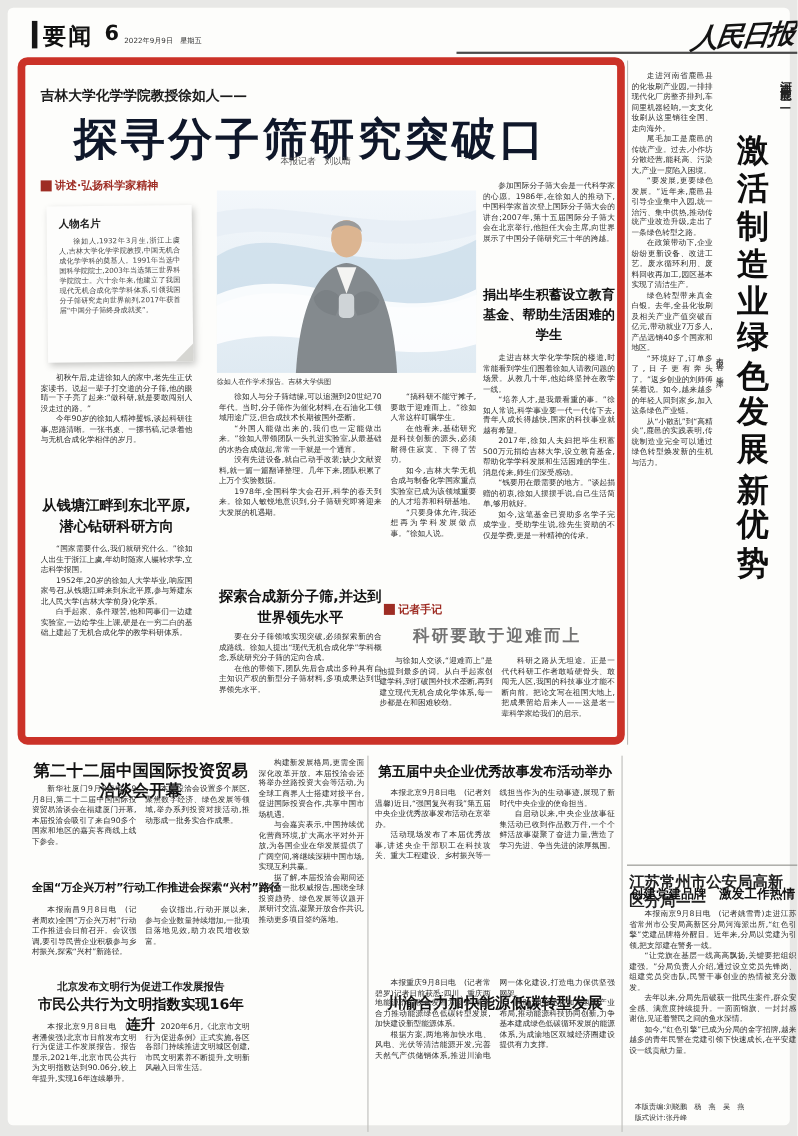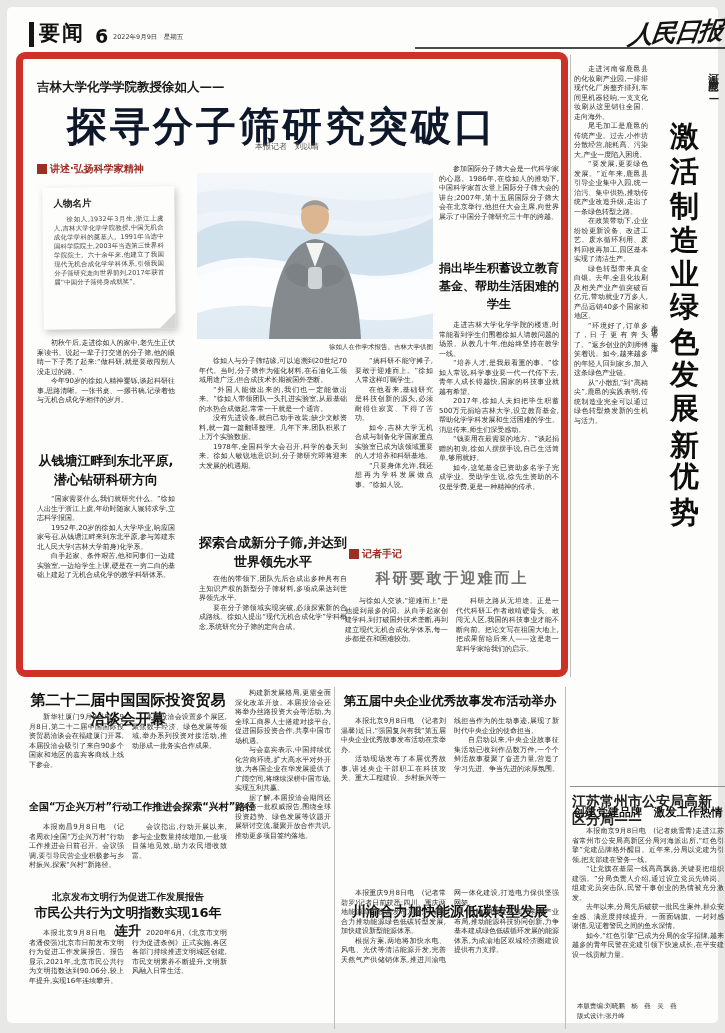--- a/index.html
+++ b/index.html
@@ -3,39 +3,39 @@
 <meta charset="utf-8">
 <style>
   html,body{margin:0;padding:0}
   body{width:725px;height:1033px;background:#e8e8e6;font-family:"DejaVu Sans","Liberation Sans",sans-serif;position:relative;overflow:hidden}
   #page{position:absolute;left:7px;top:7px;width:711px;height:1016px;background:#fdfdfb;border-radius:5px}
   .abs{position:absolute}
   .body-text p{margin:0;text-indent:2em;font-size:7px;line-height:9.5px;text-align:justify;color:#2e2e2e}
   .clip{overflow:hidden}
   .subhead{font-weight:bold;color:#131313;text-align:center;font-size:13px;line-height:19px}
   
-  .section-wrap{display:flex;align-items:flex-end}
+  .section-wrap{display:flex;}
   .section-bar{width:5px;height:25px;background:#161616;margin-right:5px}
   .section-label{font-size:21px;font-weight:900;color:#111;letter-spacing:2px}
   .page-num{font-size:19px;font-weight:900;color:#111;margin-left:10px}
   .date-line{font-size:6.5px;color:#333;font-weight:normal}
   .masthead{font-family:"DejaVu Serif","Liberation Serif",serif;font-weight:bold;font-style:italic;font-size:25px;color:#141414;transform:skewX(-10deg) rotate(-3deg);letter-spacing:-2px;white-space:nowrap}
   .hrule{background:#4a4a4a}
   
   .red-box{border:7px solid #cb3228;border-radius:9px;box-sizing:border-box}
   .kicker{font-size:12.5px;font-weight:bold;color:#1c1c1c}
   .headline{font-size:40px;font-weight:900;color:#0f172a;letter-spacing:3px;text-align:left;white-space:nowrap}
   .byline{font-size:8px;color:#555;text-align:center}
   .red-label{font-size:10px;font-weight:bold;color:#9e2d24;display:flex;align-items:center}
   .sq{display:inline-block;width:10px;height:10px;background:#9e2d24;margin-right:3px;flex:0 0 auto}
   .profile-card{background:#fdfdfc;box-shadow:2px 3px 7px rgba(0,0,0,.22);transform:rotate(-.6deg);padding:10px 11px;box-sizing:border-box}
   .profile-card:after{content:"";position:absolute;right:0;bottom:0;width:0;height:0;border-style:solid;border-width:0 0 16px 16px;border-color:transparent transparent #d6d6d2 transparent}
   .profile-title{font-size:9.5px;font-weight:bold;color:#222;margin-bottom:5px}
   .profile-text p{font-size:6.5px;line-height:9px;color:#474747}
-  .caption-row{display:flex;justify-content:flex-end;font-size:6.5px;color:#333}
+  .caption-row{display:flex;justify-content:flex-start;font-size:6.5px;color:#333}
   .notebook-title{font-size:15px;font-weight:900;color:#737373;text-align:center;letter-spacing:2px}
   .twocol{columns:2;column-gap:8px}
   
   .v{writing-mode:vertical-rl;text-orientation:upright}
   .v-kicker{font-size:10.5px;font-weight:bold;color:#222;letter-spacing:3px}
   .v-headline{font-size:29px;font-weight:900;color:#0e0e0e;letter-spacing:34px}
   .v-byline{font-size:7px;color:#444;letter-spacing:2px}
   
   .b-head{font-weight:900;color:#121212;text-align:center}
   .b-kicker{font-weight:bold;color:#222;text-align:center}
@@ -114,22 +114,22 @@
     </div>
 
   <div class="abs body-text clip" style="left:192px;top:350px;width:148px;height:172px">
       <p>徐如人与分子筛结缘,可以追溯到20世纪70年代。当时,分子筛作为催化材料,在石油化工领域用途广泛,但合成技术长期被国外垄断。</p>
       <p>“外国人能做出来的,我们也一定能做出来。”徐如人带领团队一头扎进实验室,从最基础的水热合成做起,常常一干就是一个通宵。</p>
       <p>没有先进设备,就自己动手改装;缺少文献资料,就一篇一篇翻译整理。几年下来,团队积累了上万个实验数据。</p>
       <p>1978年,全国科学大会召开,科学的春天到来。徐如人敏锐地意识到,分子筛研究即将迎来大发展的机遇期。</p>
     </div>
   <div class="abs subhead" style="left:192px;top:526px;width:148px">探索合成新分子筛,并达到世界领先水平</div>
   <div class="abs body-text clip" style="left:192px;top:568px;width:148px;height:90px">
+      <p>要在分子筛领域实现突破,必须探索新的合成路线。徐如人提出“现代无机合成化学”学科概念,系统研究分子筛的定向合成。</p>
       <p>在他的带领下,团队先后合成出多种具有自主知识产权的新型分子筛材料,多项成果达到世界领先水平。</p>
-      <p>要在分子筛领域实现突破,必须探索新的合成路线。徐如人提出“现代无机合成化学”学科概念,系统研究分子筛的定向合成。</p>
     </div>
 
   <div class="abs body-text clip" style="left:348px;top:350px;width:78px;height:184px">
       <p>“搞科研不能守摊子,要敢于迎难而上。”徐如人常这样叮嘱学生。</p>
       <p>在他看来,基础研究是科技创新的源头,必须耐得住寂寞、下得了苦功。</p>
       <p>如今,吉林大学无机合成与制备化学国家重点实验室已成为该领域重要的人才培养和科研基地。</p>
       <p>“只要身体允许,我还想再为学科发展做点事。”徐如人说。</p>
     </div>
 
   <div class="abs" style="left:336px;top:538px;width:218px;height:122px">

